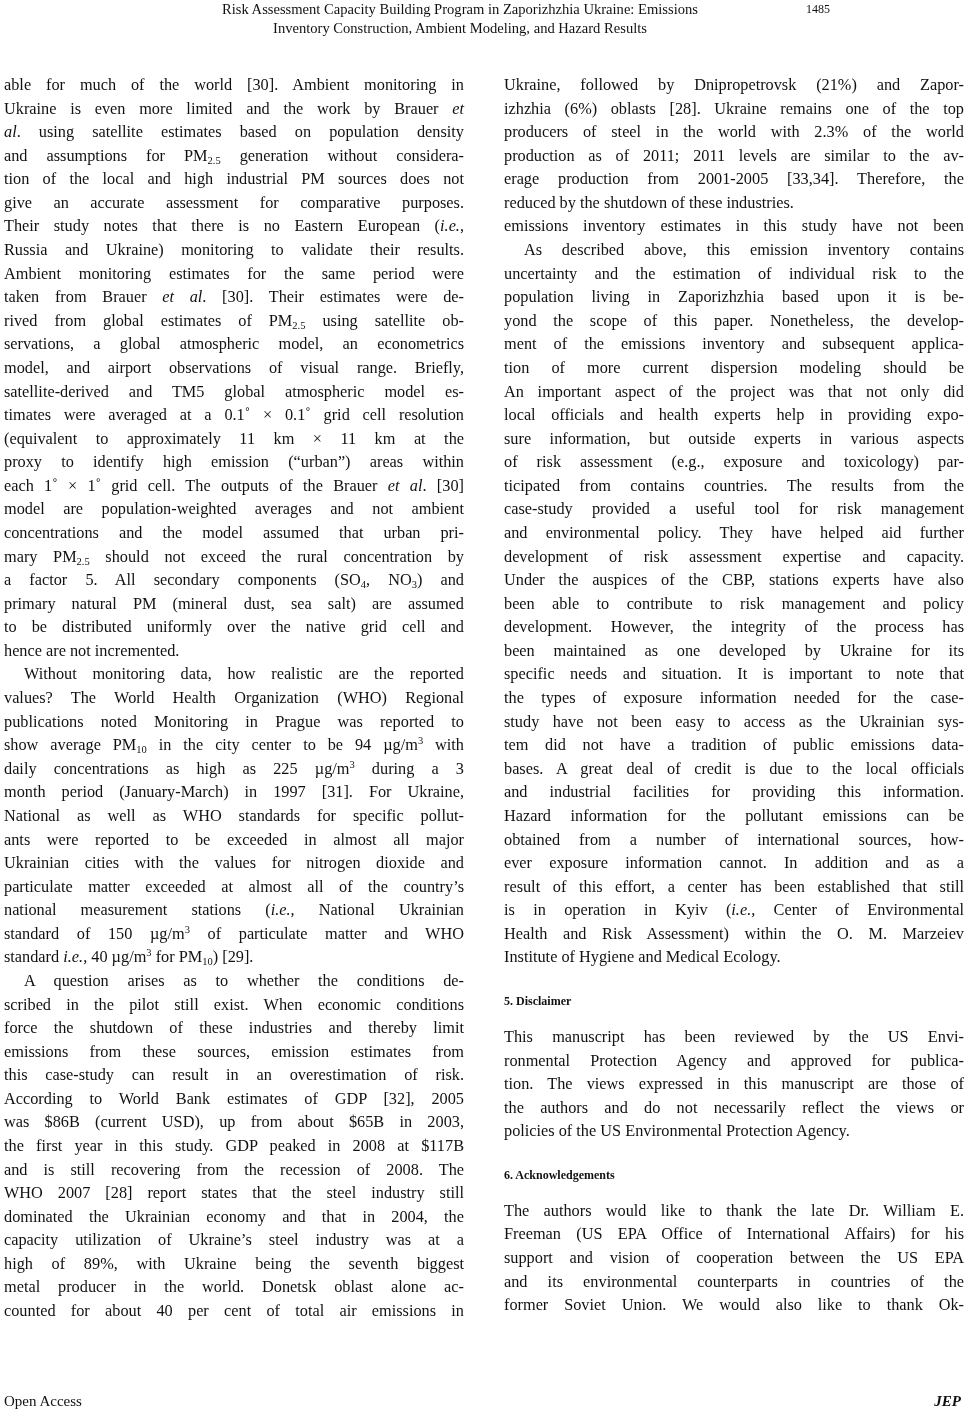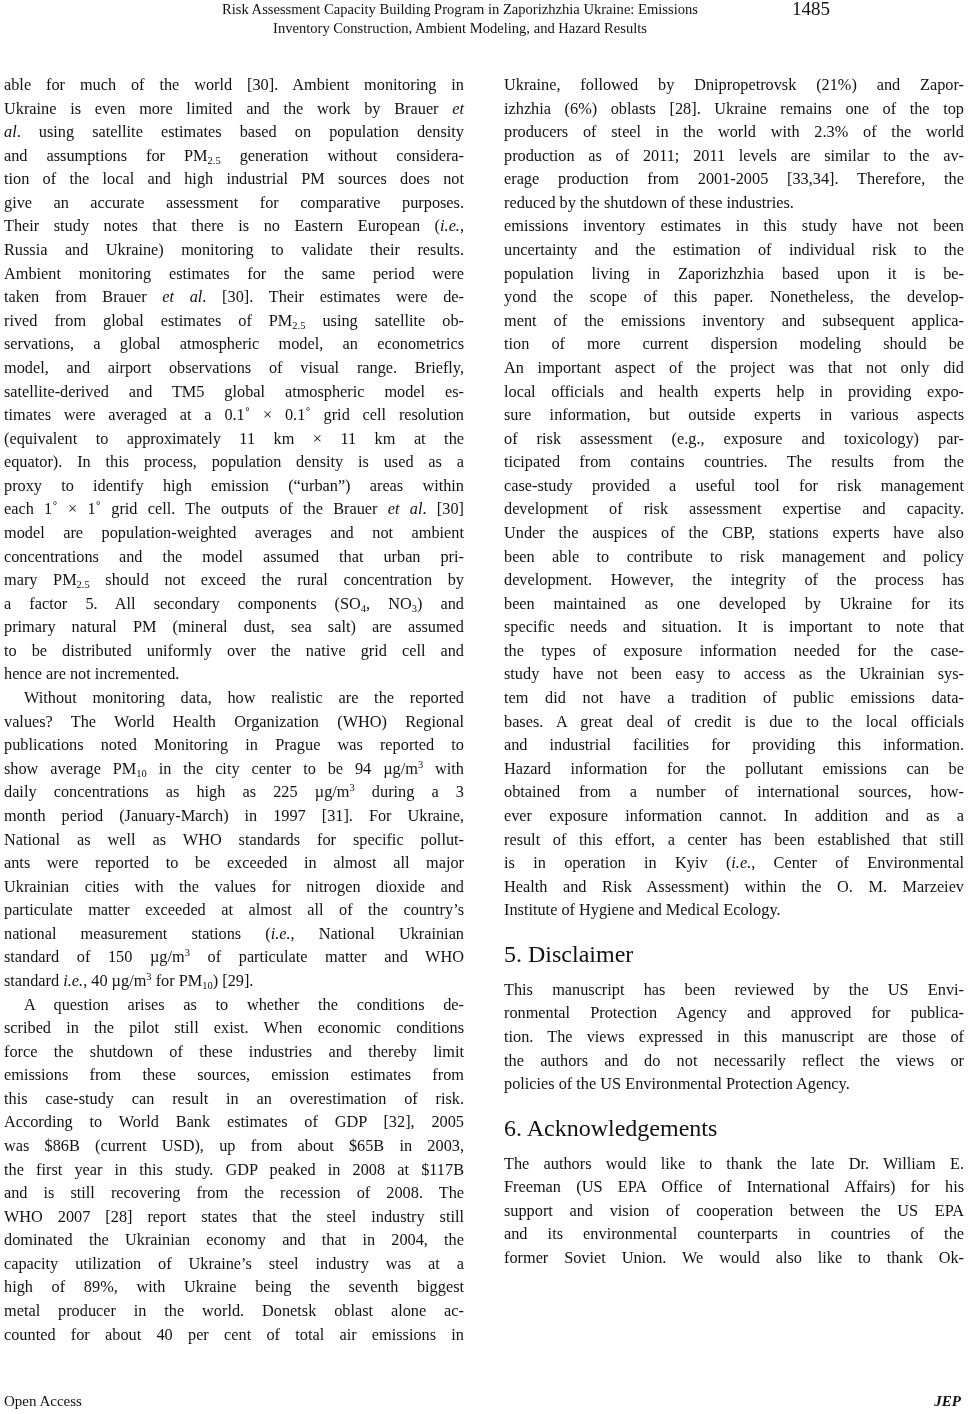--- a/index.html
+++ b/index.html
@@ -12,40 +12,40 @@
     position: absolute; top: 0; left: 0; width: 839px; height: 44px;
   }
   .running-title {
     position: absolute; top: 0; left: 90px; width: 740px;
     text-align: center; font-size: 15.5px; line-height: 18.5px;
     transform: scaleX(0.94); transform-origin: center top;
   }
   .running-title div { white-space: nowrap; }
   .page-number {
     position: absolute; top: 0; right: 9px;
-    font-size: 19px; line-height: 18.5px;
+    font-size: 12px; line-height: 18.5px;
   }
   .column {
     position: absolute; top: 73px; width: 460px;
     font-size: 16.3px;
   }
   .col-left { left: 4px; }
   .col-right { left: 504px; }
   .line {
     height: 23.58px; line-height: 23.58px;
     text-align: justify; text-align-last: justify;
     white-space: nowrap; overflow: visible;
   }
   .line.last { text-align-last: left; }
   .line.indent { padding-left: 20px; }
   .line i { font-style: italic; }
   .line sub { font-size: 10.5px; vertical-align: -3px; line-height: 0; }
   .line sup { font-size: 10.5px; vertical-align: 6px; line-height: 0; }
   .section-heading {
-    font-weight: normal; font-size: 24px; line-height: 24px;
+    font-weight: bold; font-size: 12px; line-height: 24px;
     margin: 20px 0 12px 0;
   }
   .footer {
     position: absolute; top: 1392px; left: 0; width: 968px; height: 22px;
     font-size: 15px; line-height: 18px;
   }
   .footer-left { position: absolute; left: 4px; top: 0; }
   .footer-right { position: absolute; right: 7px; top: 0; font-weight: bold; font-style: italic; }
 </style>
 </head>
@@ -72,21 +72,20 @@
           <div class="line"><span>Their study notes that there is no Eastern European (</span><i>i.e.</i><span>,</span></div>
           <div class="line"><span>Russia and Ukraine) monitoring to validate their results.</span></div>
           <div class="line"><span>Ambient monitoring estimates for the same period were</span></div>
           <div class="line"><span>taken from Brauer </span><i>et al</i><span>. [30]. Their estimates were de-</span></div>
           <div class="line"><span>rived from global estimates of PM</span><sub>2.5</sub><span> using satellite ob-</span></div>
           <div class="line"><span>servations, a global atmospheric model, an econometrics</span></div>
           <div class="line"><span>model, and airport observations of visual range. Briefly,</span></div>
           <div class="line"><span>satellite-derived and TM5 global atmospheric model es-</span></div>
           <div class="line"><span>timates were averaged at a 0.1˚ × 0.1˚ grid cell resolution</span></div>
           <div class="line"><span>(equivalent to approximately 11 km × 11 km at the</span></div>
-          <div class="line"><span>equator). In this process, population density is used as a</span></div>
           <div class="line"><span>proxy to identify high emission (“urban”) areas within</span></div>
           <div class="line"><span>each 1˚ × 1˚ grid cell. The outputs of the Brauer </span><i>et al</i><span>. [30]</span></div>
           <div class="line"><span>model are population-weighted averages and not ambient</span></div>
           <div class="line"><span>concentrations and the model assumed that urban pri-</span></div>
           <div class="line"><span>mary PM</span><sub>2.5</sub><span> should not exceed the rural concentration by</span></div>
           <div class="line"><span>a factor 5. All secondary components (SO</span><sub>4</sub><span>, NO</span><sub>3</sub><span>) and</span></div>
           <div class="line"><span>primary natural PM (mineral dust, sea salt) are assumed</span></div>
           <div class="line"><span>to be distributed uniformly over the native grid cell and</span></div>
           <div class="line last"><span>hence are not incremented.</span></div>
         </div>
@@ -130,31 +129,33 @@
         <div class="paragraph">
           <div class="line"><span>Ukraine, followed by Dnipropetrovsk (21%) and Zapor-</span></div>
           <div class="line"><span>izhzhia (6%) oblasts [28]. Ukraine remains one of the top</span></div>
           <div class="line"><span>producers of steel in the world with 2.3% of the world</span></div>
           <div class="line"><span>production as of 2011; 2011 levels are similar to the av-</span></div>
           <div class="line"><span>erage production from 2001-2005 [33,34]. Therefore, the</span></div>
           <div class="line last"><span>reduced by the shutdown of these industries.</span></div>
           <div class="line"><span>emissions inventory estimates in this study have not been</span></div>
         </div>
         <div class="paragraph">
+          <div class="line indent"><span>As described above, this emission inventory contains</span></div>
           <div class="line"><span>uncertainty and the estimation of individual risk to the</span></div>
           <div class="line"><span>population living in Zaporizhzhia based upon it is be-</span></div>
           <div class="line"><span>yond the scope of this paper. Nonetheless, the develop-</span></div>
           <div class="line"><span>ment of the emissions inventory and subsequent applica-</span></div>
           <div class="line"><span>tion of more current dispersion modeling should be</span></div>
           <div class="line"><span>An important aspect of the project was that not only did</span></div>
           <div class="line"><span>local officials and health experts help in providing expo-</span></div>
           <div class="line"><span>sure information, but outside experts in various aspects</span></div>
           <div class="line"><span>of risk assessment (e.g., exposure and toxicology) par-</span></div>
           <div class="line"><span>ticipated from contains countries. The results from the</span></div>
           <div class="line"><span>case-study provided a useful tool for risk management</span></div>
+          <div class="line"><span>and environmental policy. They have helped aid further</span></div>
           <div class="line"><span>development of risk assessment expertise and capacity.</span></div>
           <div class="line"><span>Under the auspices of the CBP, stations experts have also</span></div>
           <div class="line"><span>been able to contribute to risk management and policy</span></div>
           <div class="line"><span>development. However, the integrity of the process has</span></div>
           <div class="line"><span>been maintained as one developed by Ukraine for its</span></div>
           <div class="line"><span>specific needs and situation. It is important to note that</span></div>
           <div class="line"><span>the types of exposure information needed for the case-</span></div>
           <div class="line"><span>study have not been easy to access as the Ukrainian sys-</span></div>
           <div class="line"><span>tem did not have a tradition of public emissions data-</span></div>
           <div class="line"><span>bases. A great deal of credit is due to the local officials</span></div>

